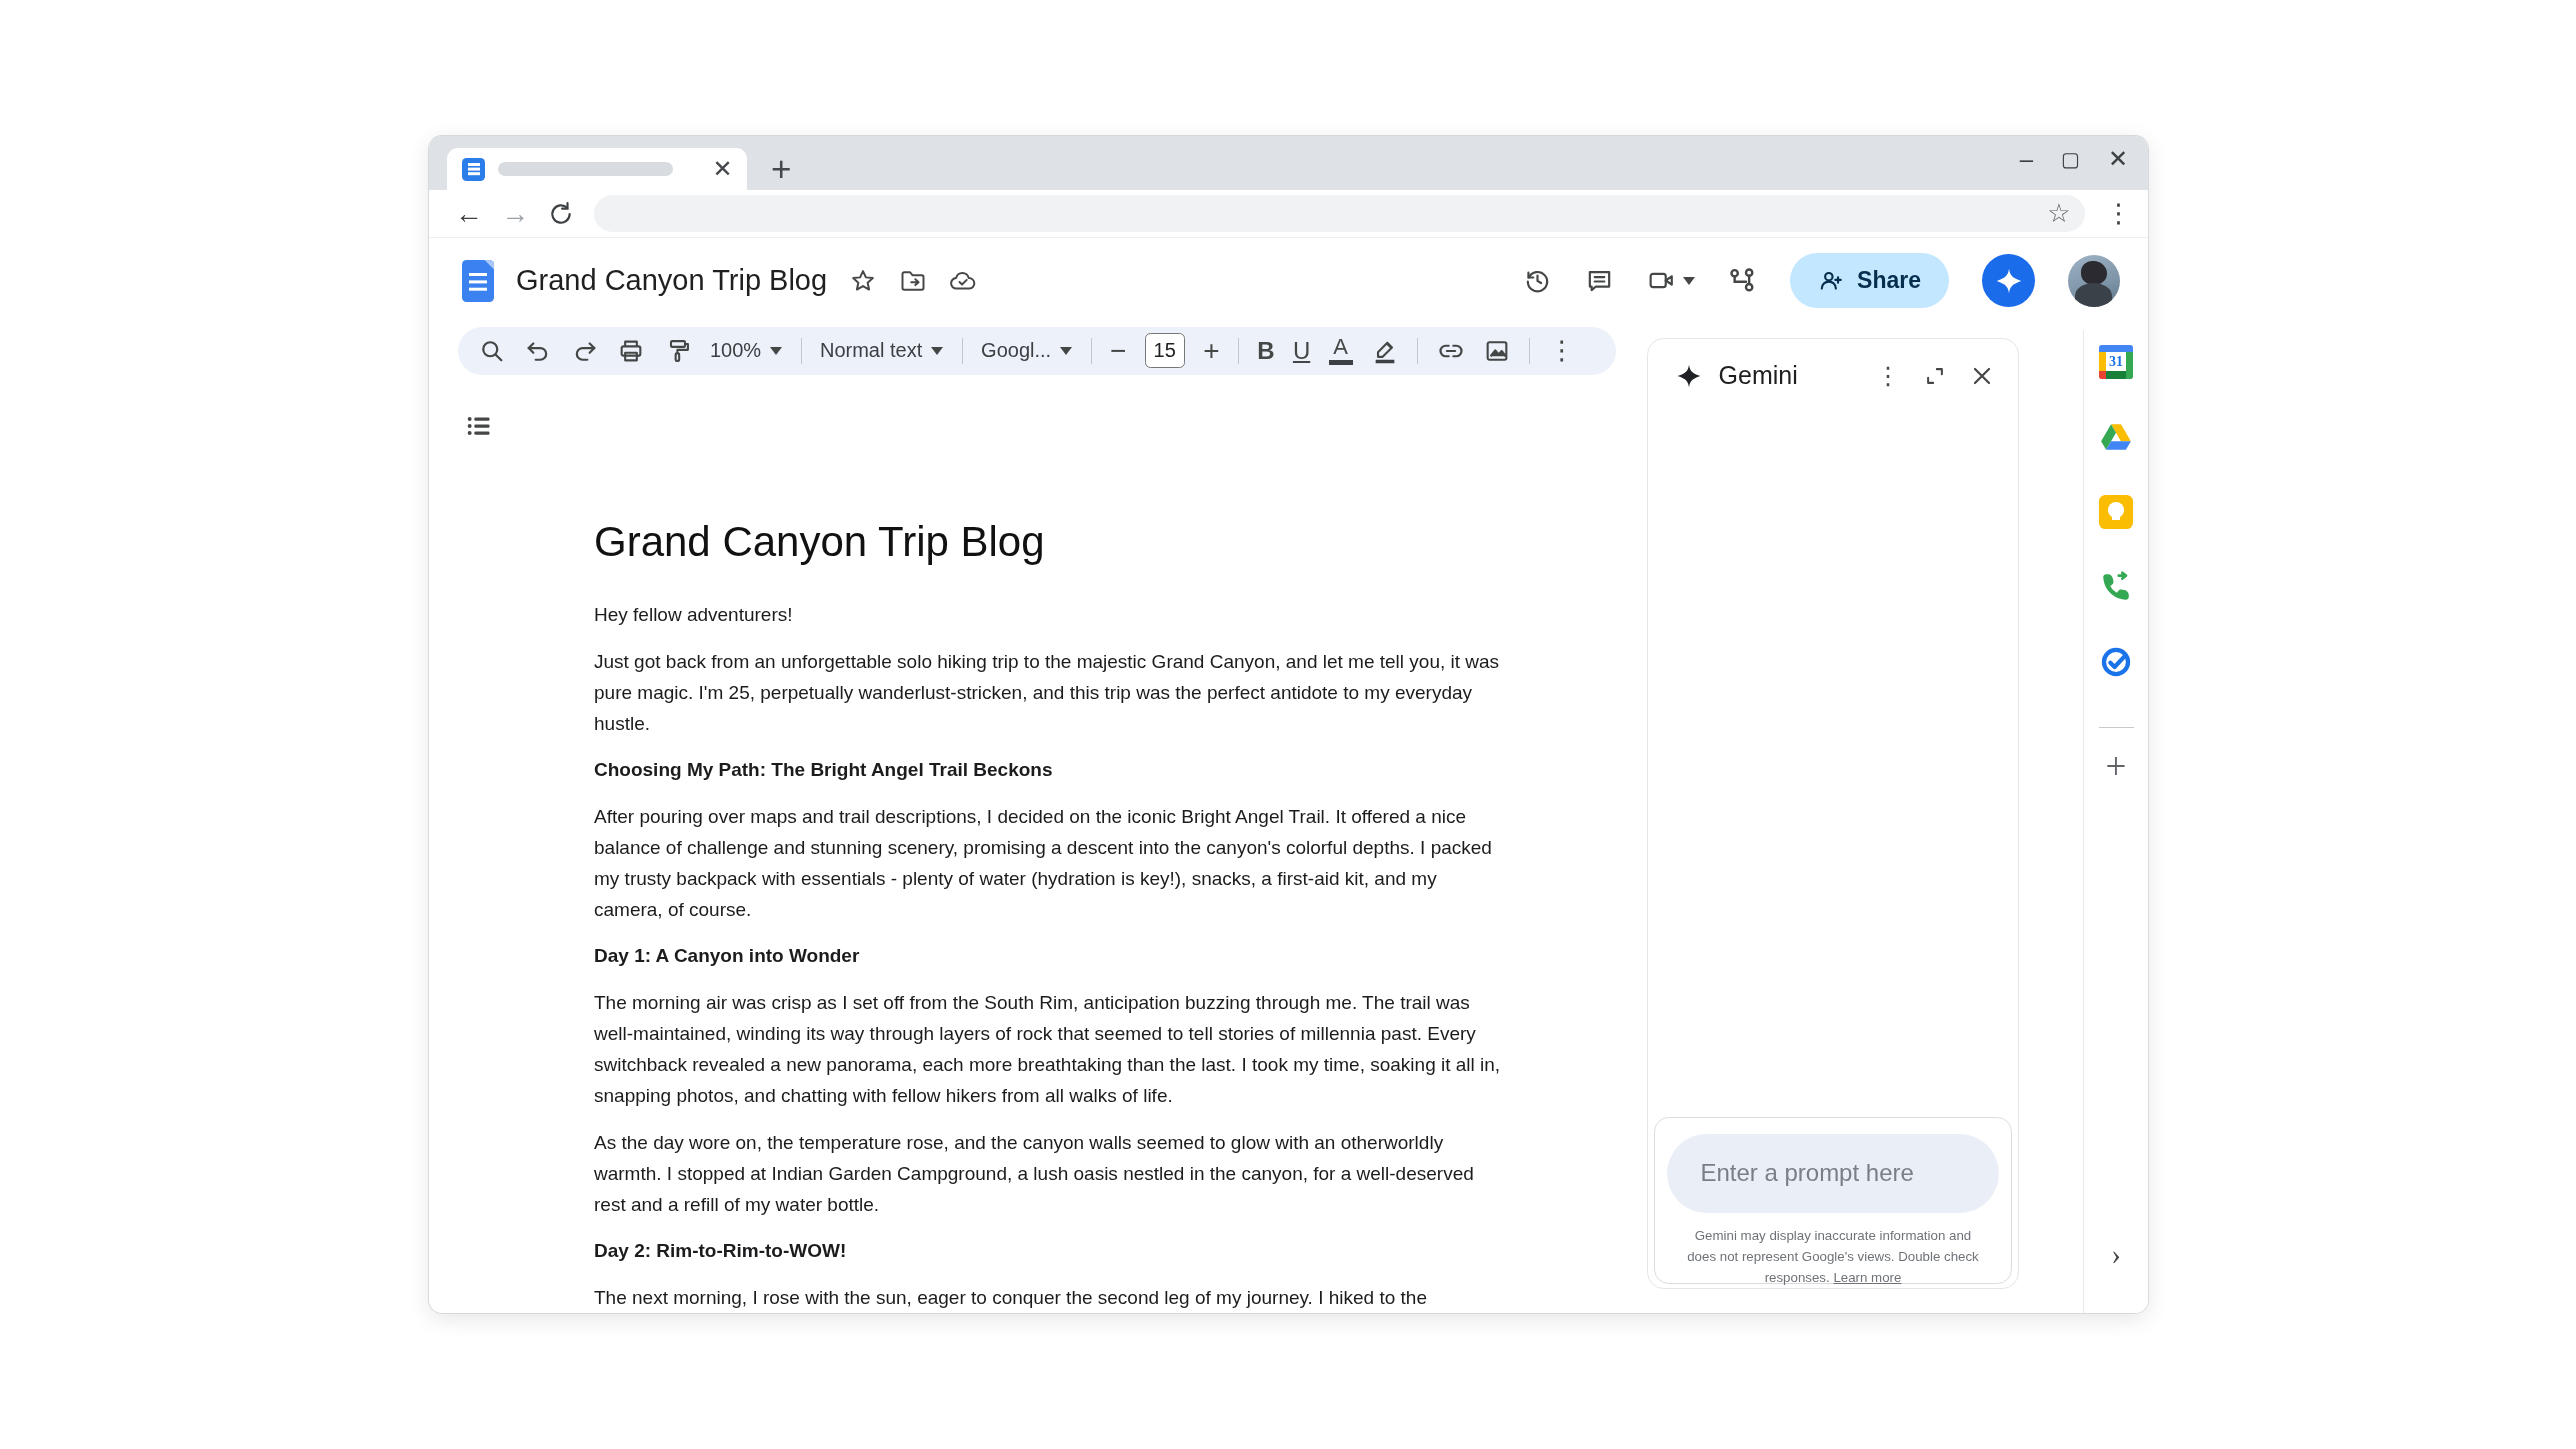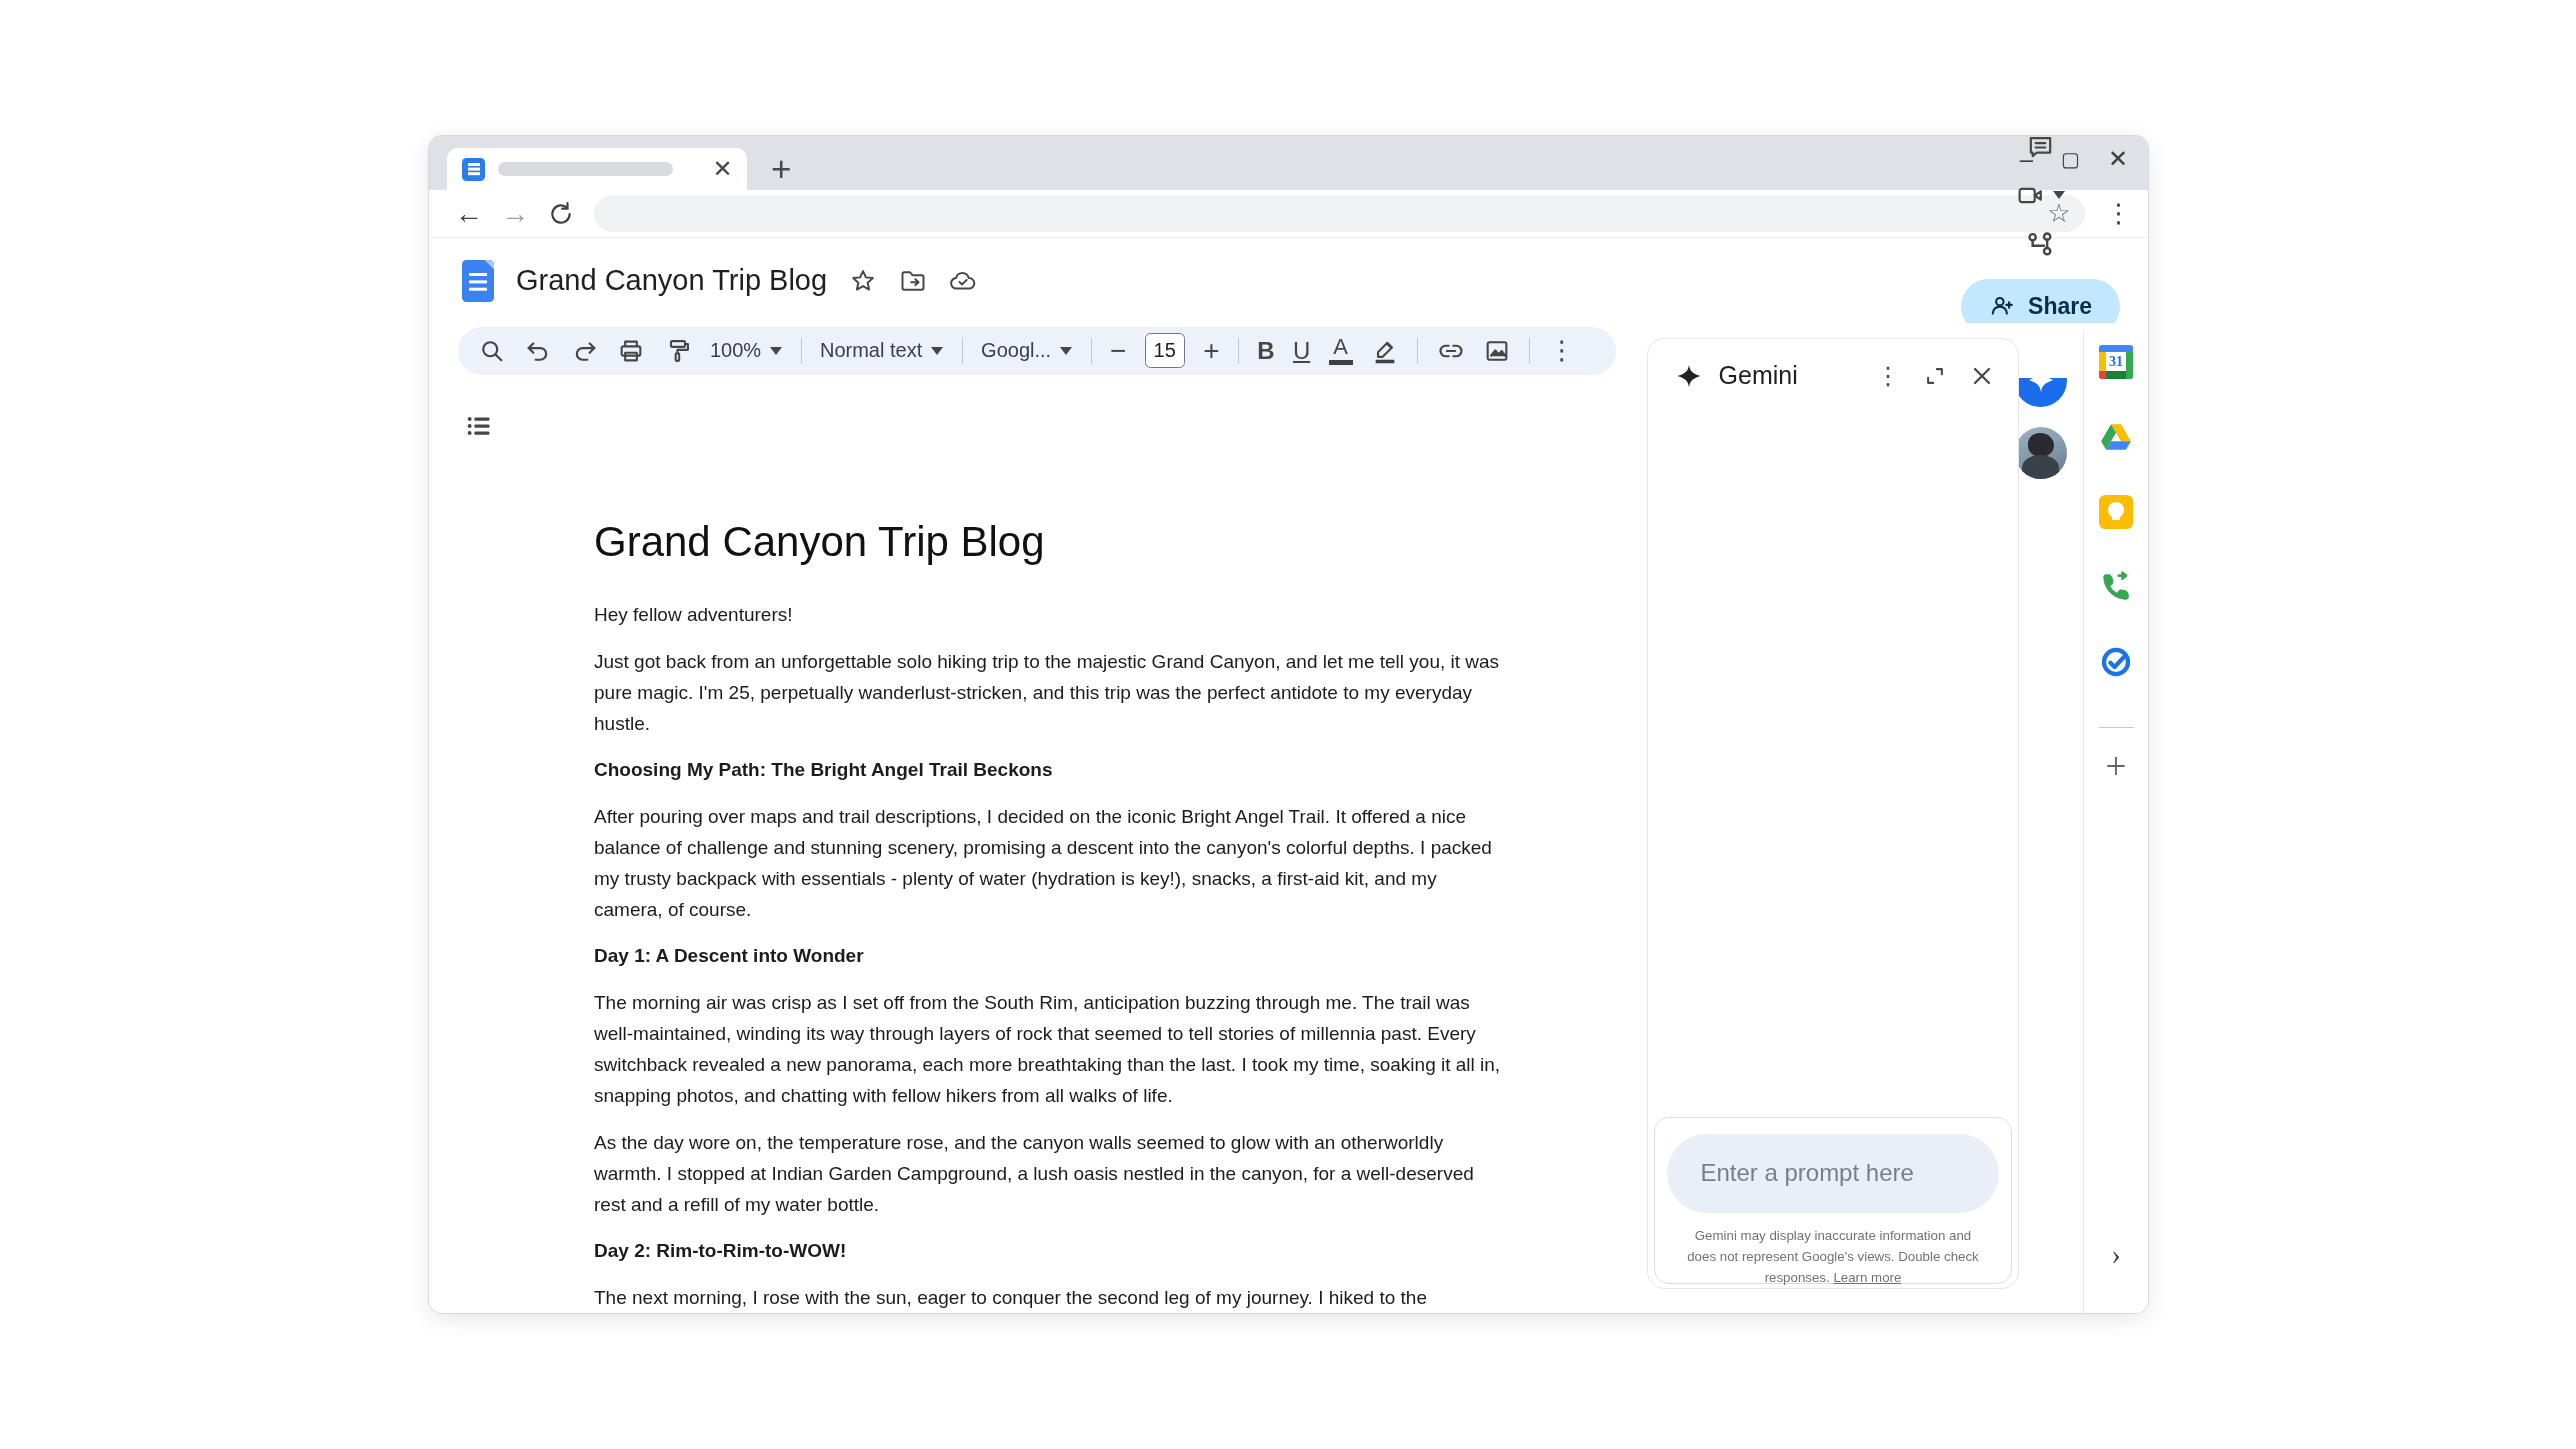--- a/index.html
+++ b/index.html
@@ -39,21 +39,21 @@
   .docslogo::before { content:""; position:absolute; right:0; top:0; width:10px; height:10px;
     background:#a8c7fa; clip-path:polygon(0 0, 100% 100%, 100% 0); border-radius:0 4.6px 0 0; }
   .docslogo::after { content:""; position:absolute; left:7.4px; top:13px; width:17.5px; height:3.7px; background:#fff;
     box-shadow:0 7.4px 0 #fff, 0 14.7px 0 #fff; }
   .titleblock { margin-left:22px; display:flex; flex-direction:column; gap:1.8px; }
   .titlerow { display:flex; align-items:center; gap:22px; }
   .doctitle { font-size:29px; color:#1f1f1f; }
   .titleicon { width:28px; height:28px; color:#444746; cursor:pointer; }
   .menubar { display:flex; gap:7.4px; margin-left:-7.4px; }
   .menubar span { font-size:20px; color:#202124; padding:1.8px 9.2px; border-radius:7.4px; cursor:pointer; }
-  .headactions { margin-left:auto; display:flex; align-items:center; gap:20px;flex-direction:column; }
+  .headactions { margin-left:auto; display:flex; align-items:center; gap:33px; }
   .headicon { width:29px; height:29px; color:#444746; cursor:pointer; position:relative; }
   .camwrap { display:flex; align-items:center; gap:7.4px; cursor:pointer; }
   .caret { width:0; height:0; border-left:6.4px solid transparent; border-right:6.4px solid transparent; border-top:8.3px solid #444746; }
   .sharebtn { height:55px; border-radius:28px; background:#c2e7ff; color:#062e4e; display:flex; align-items:center;
     gap:13px; padding:0 28px; font-size:23px; font-weight:bold; cursor:pointer; }
   .geminibtn { width:53px; height:53px; border-radius:50%; background:#1b6ceb; display:flex; align-items:center; justify-content:center; cursor:pointer; }
   .avatar { width:52px; height:52px; border-radius:50%; background:linear-gradient(160deg,#9fb4c6 0%,#7d93a6 60%,#5d7285 100%); position:relative; overflow:hidden; cursor:pointer; }
   .avatar::before { content:""; position:absolute; left:13px; top:6.4px; width:26px; height:24px; border-radius:46% 54% 50% 50%; background:#2a2a30; }
   .avatar::after { content:""; position:absolute; left:7.4px; top:28px; width:37px; height:26px; border-radius:50% 50% 0 0; background:#3a4148; }
 
@@ -282,21 +282,21 @@
       <rect x="8" y="10.8" width="13" height="2.6" rx="1"></rect>
       <rect x="8" y="16.8" width="13" height="2.6" rx="1"></rect>
   </svg>
 
   <div class="doccontent">
       <div class="doc-title">Grand Canyon Trip Blog</div>
       <div class="doc-p">Hey fellow adventurers!</div>
       <div class="doc-p">Just got back from an unforgettable solo hiking trip to the majestic Grand Canyon, and let me tell you, it was pure magic. I'm 25, perpetually wanderlust-stricken, and this trip was the perfect antidote to my everyday hustle.</div>
       <div class="doc-h">Choosing My Path: The Bright Angel Trail Beckons</div>
       <div class="doc-p">After pouring over maps and trail descriptions, I decided on the iconic Bright Angel Trail. It offered a nice balance of challenge and stunning scenery, promising a descent into the canyon's colorful depths. I packed my trusty backpack with essentials - plenty of water (hydration is key!), snacks, a first-aid kit, and my camera, of course.</div>
-      <div class="doc-h">Day 1: A Descent into Wonder</div>
+      <div class="doc-h">Day 1: A Canyon into Wonder</div>
       <div class="doc-p">The morning air was crisp as I set off from the South Rim, anticipation buzzing through me. The trail was well-maintained, winding its way through layers of rock that seemed to tell stories of millennia past. Every switchback revealed a new panorama, each more breathtaking than the last. I took my time, soaking it all in, snapping photos, and chatting with fellow hikers from all walks of life.</div>
       <div class="doc-p">As the day wore on, the temperature rose, and the canyon walls seemed to glow with an otherworldly warmth. I stopped at Indian Garden Campground, a lush oasis nestled in the canyon, for a well-deserved rest and a refill of my water bottle.</div>
       <div class="doc-h">Day 2: Rim-to-Rim-to-WOW!</div>
       <div class="doc-p">The next morning, I rose with the sun, eager to conquer the second leg of my journey. I hiked to the</div>
     </div>
 
   <div class="gemini">
     <div class="gemhead">
       <svg width="26" height="26" viewBox="0 0 24 24" fill="#202124">
         <path d="M12 1.5 C12.8 7 14.5 9.2 22.5 12 C14.5 14.8 12.8 17 12 22.5 C11.2 17 9.5 14.8 1.5 12 C9.5 9.2 11.2 7 12 1.5 Z"></path>

